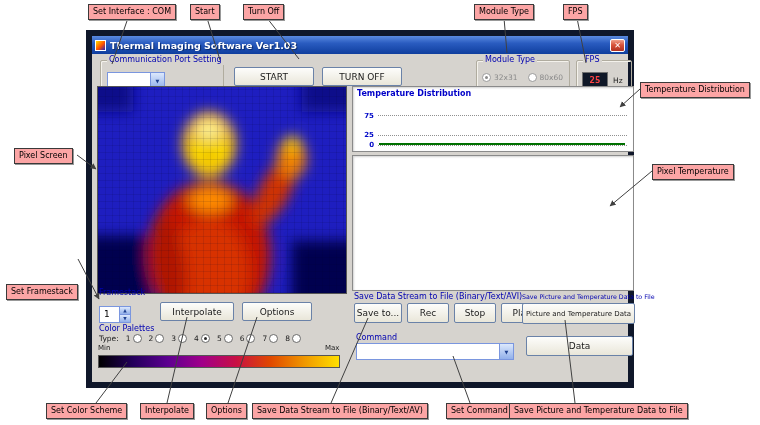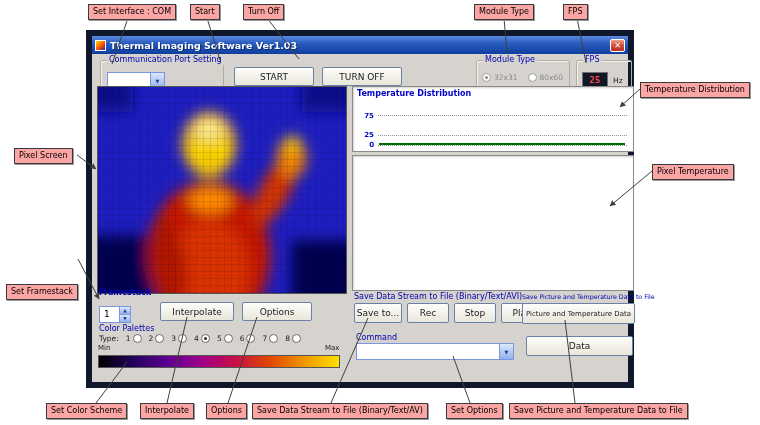--- a/index.html
+++ b/index.html
@@ -106,21 +106,21 @@
   <div class="callout" style="left:474px;top:4px;">Module Type</div>
   <div class="callout" style="left:563px;top:4px;">FPS</div>
   <div class="callout" style="left:640px;top:82px;">Temperature Distribution</div>
   <div class="callout" style="left:652px;top:164px;">Pixel Temperature</div>
   <div class="callout" style="left:14px;top:148px;">Pixel Screen</div>
   <div class="callout" style="left:6px;top:252px;margin-top:32px;">Set Framestack</div>
   <div class="callout" style="left:46px;top:403px;">Set Color Scheme</div>
   <div class="callout" style="left:140px;top:403px;">Interpolate</div>
   <div class="callout" style="left:206px;top:403px;">Options</div>
   <div class="callout" style="left:252px;top:403px;">Save Data Stream to File (Binary/Text/AV)</div>
-  <div class="callout" style="left:446px;top:403px;">Set Options</div>
+  <div class="callout" style="left:446px;top:403px;">Set Command</div>
   <div class="callout" style="left:509px;top:403px;">Save Picture and Temperature Data to File</div>
 
   <svg id="lines">
     <defs>
       <marker id="arr" markerWidth="8" markerHeight="8" refX="5.5" refY="3" orient="auto">
         <path d="M0,0 L6,3 L0,6 z" fill="#404040"></path>
       </marker>
     </defs>
     <line x1="128" y1="18" x2="112" y2="64" stroke="#404040" stroke-width="1"></line>
     <line x1="207" y1="18" x2="220" y2="60" stroke="#404040" stroke-width="1"></line>
@@ -223,21 +223,21 @@
           <div class="tickrow" style="top: 39.2px;">
             <span class="ticklabel">0</span>
             <span class="dotline"></span>
           </div>
         </div>
       <div class="series-line" style="border-top-color: rgb(0, 112, 0);"></div>
     </div>
 
     <div class="pixelpanel"></div>
 
-    <div class="small-label" style="left:7px;top:252px;font-weight:bold;">Framestack</div>
+    <div class="small-label" style="left:7px;top:252px;">Framestack</div>
     <div class="spinner">
       <span>1</span>
       <div class="arrows">
         <span>▲</span>
         <span>▼</span>
       </div>
     </div>
 
     <button class="btn" style="left:68px;top:266px;width:74px;height:19px;">Interpolate</button>
     <button class="btn" style="left:150px;top:266px;width:70px;height:19px;">Options</button>

